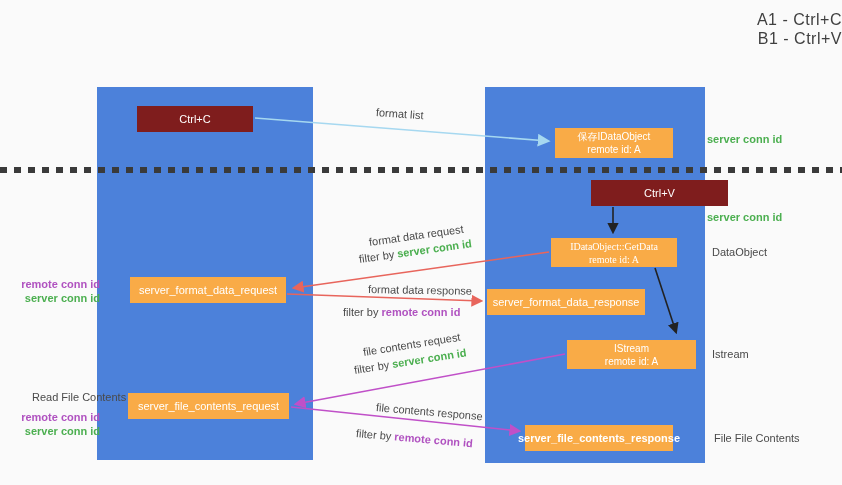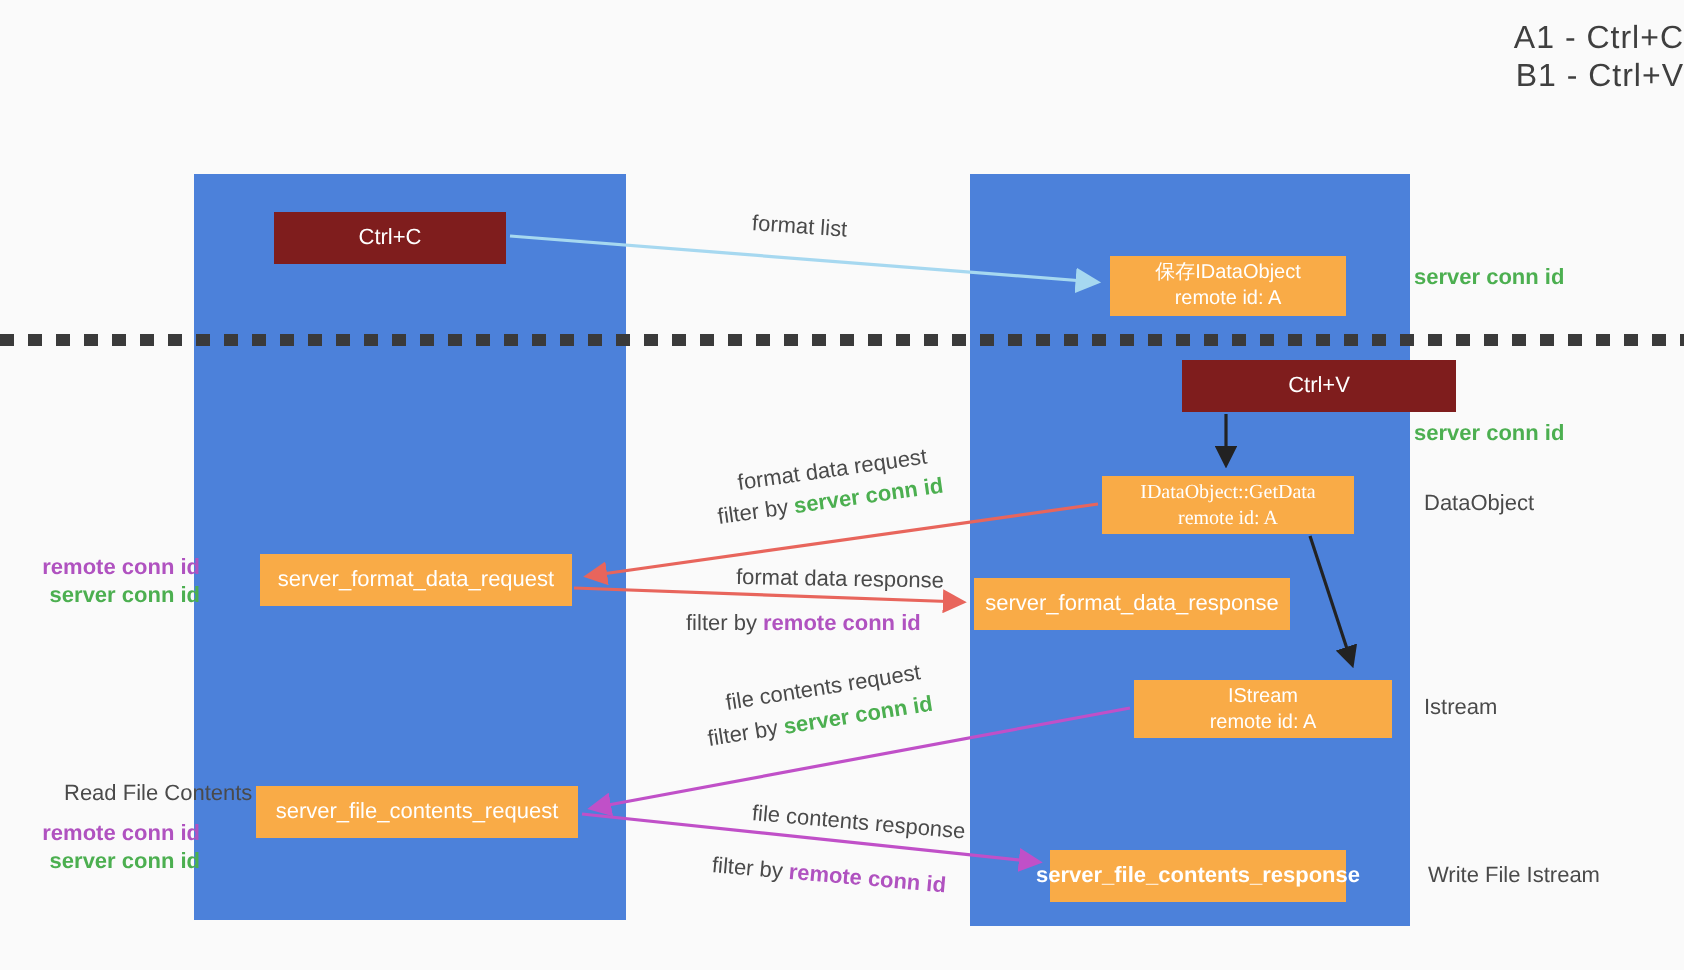--- a/index.html
+++ b/index.html
@@ -111,21 +111,21 @@
   </div>
 
   <div class="node orange" style="left:525px;top:425px;width:148px;height:26px;font-weight:bold;">
     <span>server_file_contents_response</span>
   </div>
 
   <div class="ann green" style="left:707px;top:133px;">server conn id</div>
   <div class="ann green" style="left:707px;top:211px;">server conn id</div>
   <div class="ann" style="left:712px;top:246px;">DataObject</div>
   <div class="ann" style="left:712px;top:348px;">Istream</div>
-  <div class="ann" style="left:714px;top:432px;">Write File Istream</div>
+  <div class="ann" style="left:714px;top:432px;">File File Contents</div>
 
   <div class="ann purple right" style="left:8px;top:278px;width:92px;">remote conn id</div>
   <div class="ann green right" style="left:8px;top:292px;width:92px;">server conn id</div>
   <div class="ann" style="left:8px;top:391px;margin-left:24px;">Read File Contents</div>
   <div class="ann purple right" style="left:8px;top:411px;width:92px;">remote conn id</div>
   <div class="ann green right" style="left:8px;top:425px;width:92px;">server conn id</div>
 
   <div class="flow-label" style="left:376px;top:106px;transform:rotate(4deg);">format list</div>
 
   <div class="flow-label" style="left:369px;top:236px;transform:rotate(-8deg);">format data request</div>

